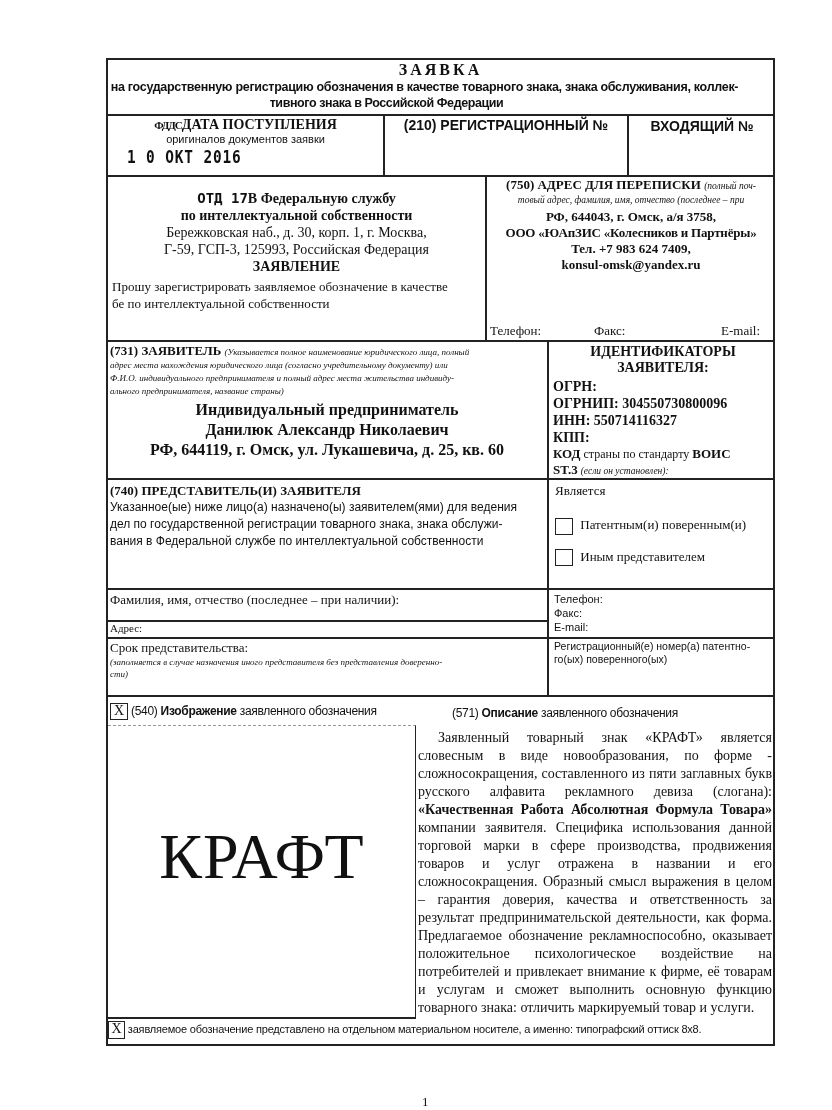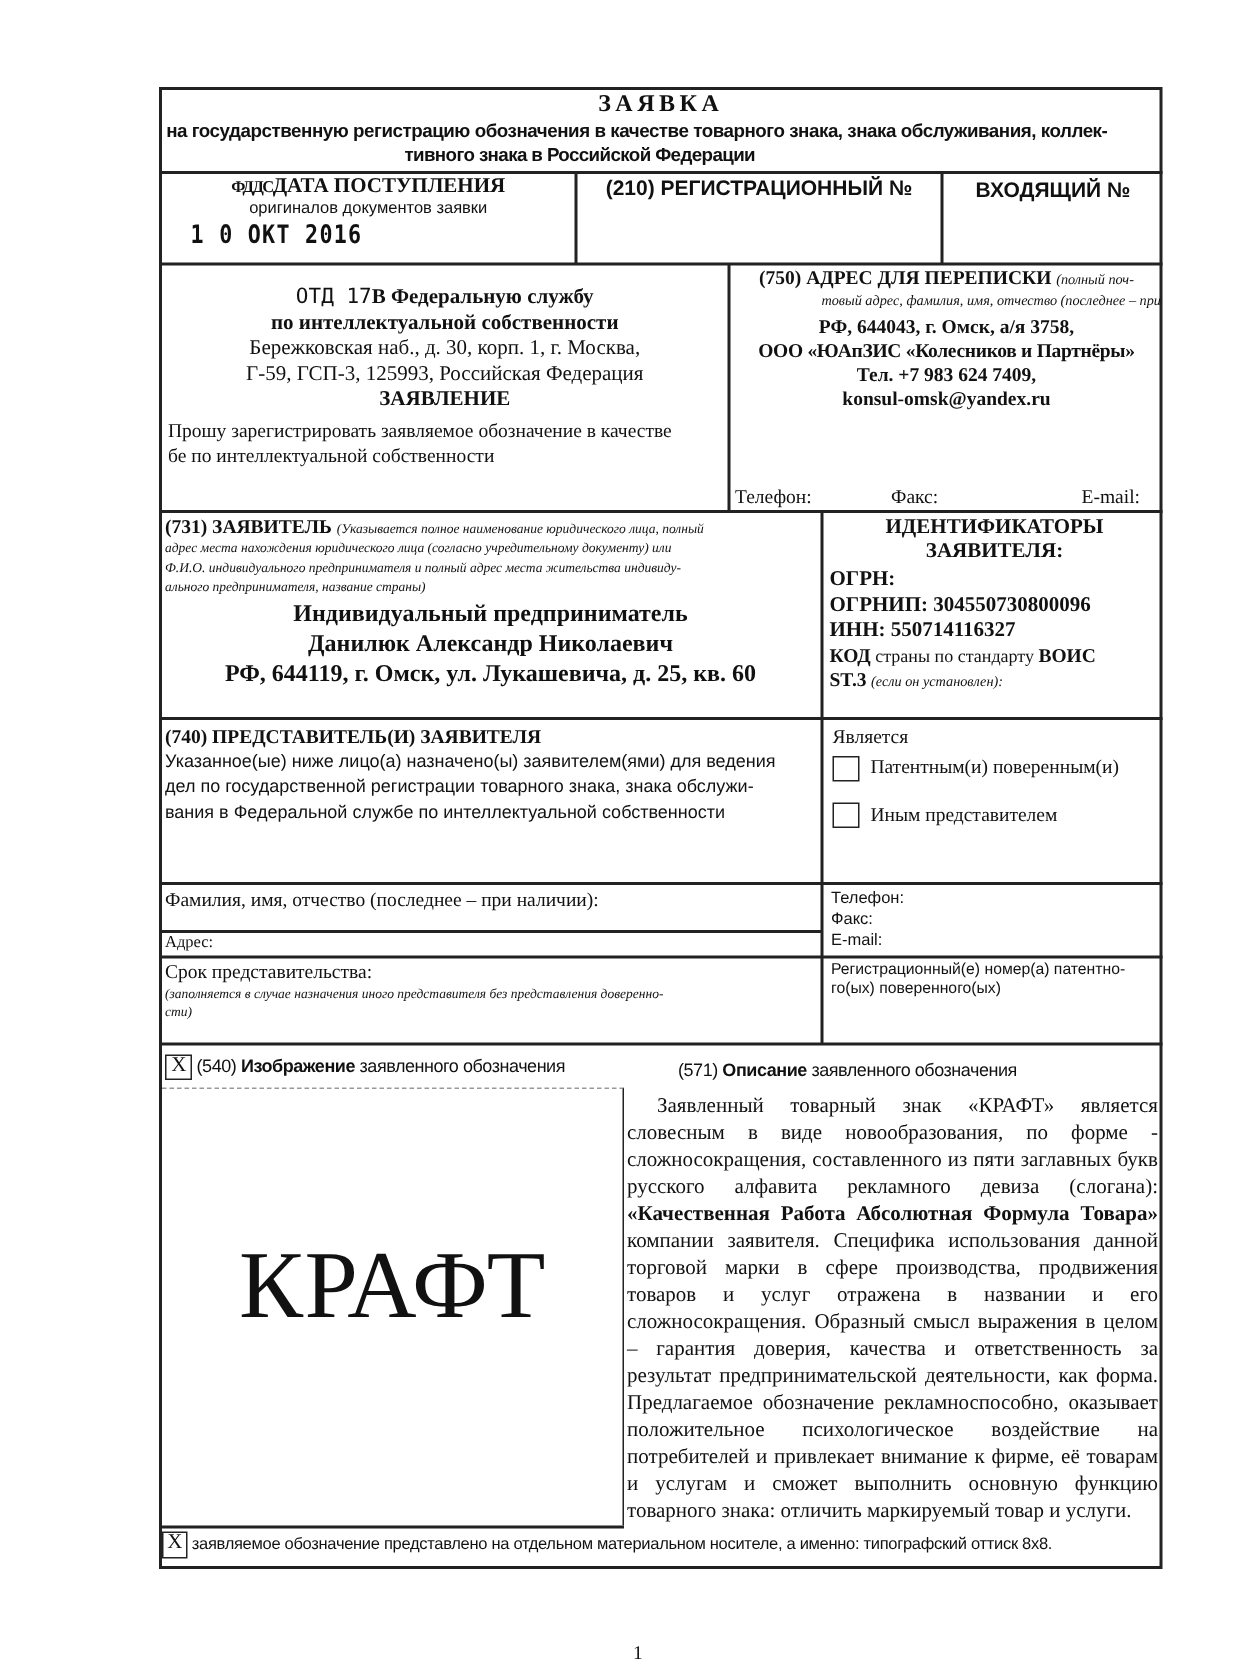--- a/index.html
+++ b/index.html
@@ -34,34 +34,34 @@
   <div style="font-size:11px; font-family:'Liberation Sans',sans-serif;">оригиналов документов заявки</div>
 </div>
 <div class="abs stamp" style="left:127px; top:147px; font-size:17px; transform:scaleX(0.85); transform-origin:left; letter-spacing:1px;">1 0 ОКТ 2016</div>
 <div class="abs c b" style="left:385px; top:117px; width:242px; font-size:14px; font-family:'Liberation Sans',sans-serif;">(210) РЕГИСТРАЦИОННЫЙ №</div>
 <div class="abs c b" style="left:629px; top:118px; width:146px; font-size:14px; font-family:'Liberation Sans',sans-serif;">ВХОДЯЩИЙ №</div>
 
 <div class="line" style="left:485px; top:176px; width:2px; height:165px;"></div>
 <div class="line" style="left:106px; top:340px; width:669px; height:2px;"></div>
 
 <div class="abs c" style="left:108px; top:190px; width:377px; font-size:14px; line-height:17px;">
-  <div><span class="stamp" style="font-size:14px; font-weight:normal;">ОТД  17</span><span class="b">В Федеральную службу</span></div>
+  <div><span class="stamp" style="font-size:14px; font-weight:bold;">ОТД  17</span><span class="b">В Федеральную службу</span></div>
   <div class="b">по интеллектуальной собственности</div>
   <div>Бережковская наб., д. 30, корп. 1, г. Москва,</div>
   <div>Г-59, ГСП-3, 125993, Российская Федерация</div>
   <div class="b">ЗАЯВЛЕНИЕ</div>
 </div>
 <div class="abs" style="left:112px; top:278px; width:372px; font-size:13px; line-height:17px;">
   <div>Прошу зарегистрировать заявляемое обозначение в качестве</div>
   <div>бе по интеллектуальной собственности</div>
 </div>
 
 <div class="abs c" style="left:488px; top:178px; width:286px; line-height:14px;">
   <div style="font-size:13px;"><span style="font-size:13px;"><span class="b">(750) АДРЕС ДЛЯ ПЕРЕПИСКИ</span></span> <span class="i" style="font-size:9.5px;">(полный поч-</span></div>
-  <div class="i" style="font-size:9.5px;text-align:right;">товый адрес, фамилия, имя, отчество (последнее – при</div>
+  <div class="i" style="font-size:9.5px;">товый адрес, фамилия, имя, отчество (последнее – при</div>
   <div class="b" style="font-size:13px; margin-top:2px; line-height:16px;">РФ, 644043, г. Омск, а/я 3758,</div>
   <div class="b" style="font-size:13px; line-height:16px; white-space:nowrap; letter-spacing:-0.2px;">ООО «ЮАпЗИС «Колесников и Партнёры»</div>
   <div class="b" style="font-size:13px; line-height:16px;">Тел. +7 983 624 7409,</div>
   <div class="b" style="font-size:13px; line-height:16px;">konsul-omsk@yandex.ru</div>
 </div>
 <div class="abs" style="left:490px; top:323px; font-size:13px;">Телефон:</div>
 <div class="abs" style="left:594px; top:323px; font-size:13px;">Факс:</div>
 <div class="abs" style="left:721px; top:323px; font-size:13px;">E-mail:</div>
 
 <div class="line" style="left:547px; top:341px; width:2px; height:355px;"></div>
@@ -78,33 +78,34 @@
   <div>Данилюк Александр Николаевич</div>
   <div>РФ, 644119, г. Омск, ул. Лукашевича, д. 25, кв. 60</div>
 </div>
 
 <div class="abs" style="left:553px; top:344px; width:220px;">
   <div class="c b" style="font-size:14px; line-height:16px;">ИДЕНТИФИКАТОРЫ</div>
   <div class="c b" style="font-size:14px; line-height:16px;">ЗАЯВИТЕЛЯ:</div>
   <div class="b" style="font-size:14px; line-height:17px; margin-top:2px;">ОГРН:</div>
   <div class="b" style="font-size:14px; line-height:17px;">ОГРНИП: 304550730800096</div>
   <div class="b" style="font-size:14px; line-height:17px;">ИНН: 550714116327</div>
+  <div class="b" style="font-size:14px; line-height:17px;">КПП:</div>
   <div style="font-size:12px; line-height:16px;"><span class="b" style="font-size:13px;">КОД</span><span> страны по стандарту </span><span class="b" style="font-size:13px;">ВОИС</span></div>
   <div style="font-size:12px; line-height:15px;"><span class="b" style="font-size:13px;">ST.3</span> <span class="i" style="font-size:9.5px;">(если он установлен):</span></div>
 </div>
 
 <div class="abs" style="left:110px; top:482px; width:436px; font-size:13px; line-height:17px;">
   <div class="b">(740) ПРЕДСТАВИТЕЛЬ(И) ЗАЯВИТЕЛЯ</div>
   <div style="font-family:'Liberation Sans',sans-serif; font-size:12px;">Указанное(ые) ниже лицо(а) назначено(ы) заявителем(ями) для ведения</div>
   <div style="font-family:'Liberation Sans',sans-serif; font-size:12px;">дел по государственной регистрации товарного знака, знака обслужи-</div>
   <div style="font-family:'Liberation Sans',sans-serif; font-size:12px;">вания в Федеральной службе по интеллектуальной собственности</div>
 </div>
 <div class="abs" style="left:555px; top:483px; width:218px; font-size:13px;">
   <div style="line-height:16px;">Является</div>
-  <div style="margin-top:4px; white-space:nowrap;">
+  <div style="margin-top:18px; white-space:nowrap;">
     <span class="cb"></span>
     <span style="margin-left:4px;">Патентным(и) поверенным(и)</span>
   </div>
   <div style="margin-top:14px; white-space:nowrap;">
     <span class="cb"></span>
     <span style="margin-left:4px;">Иным представителем</span>
   </div>
 </div>
 
 <div class="line" style="left:106px; top:588px; width:669px; height:1.5px;"></div>

